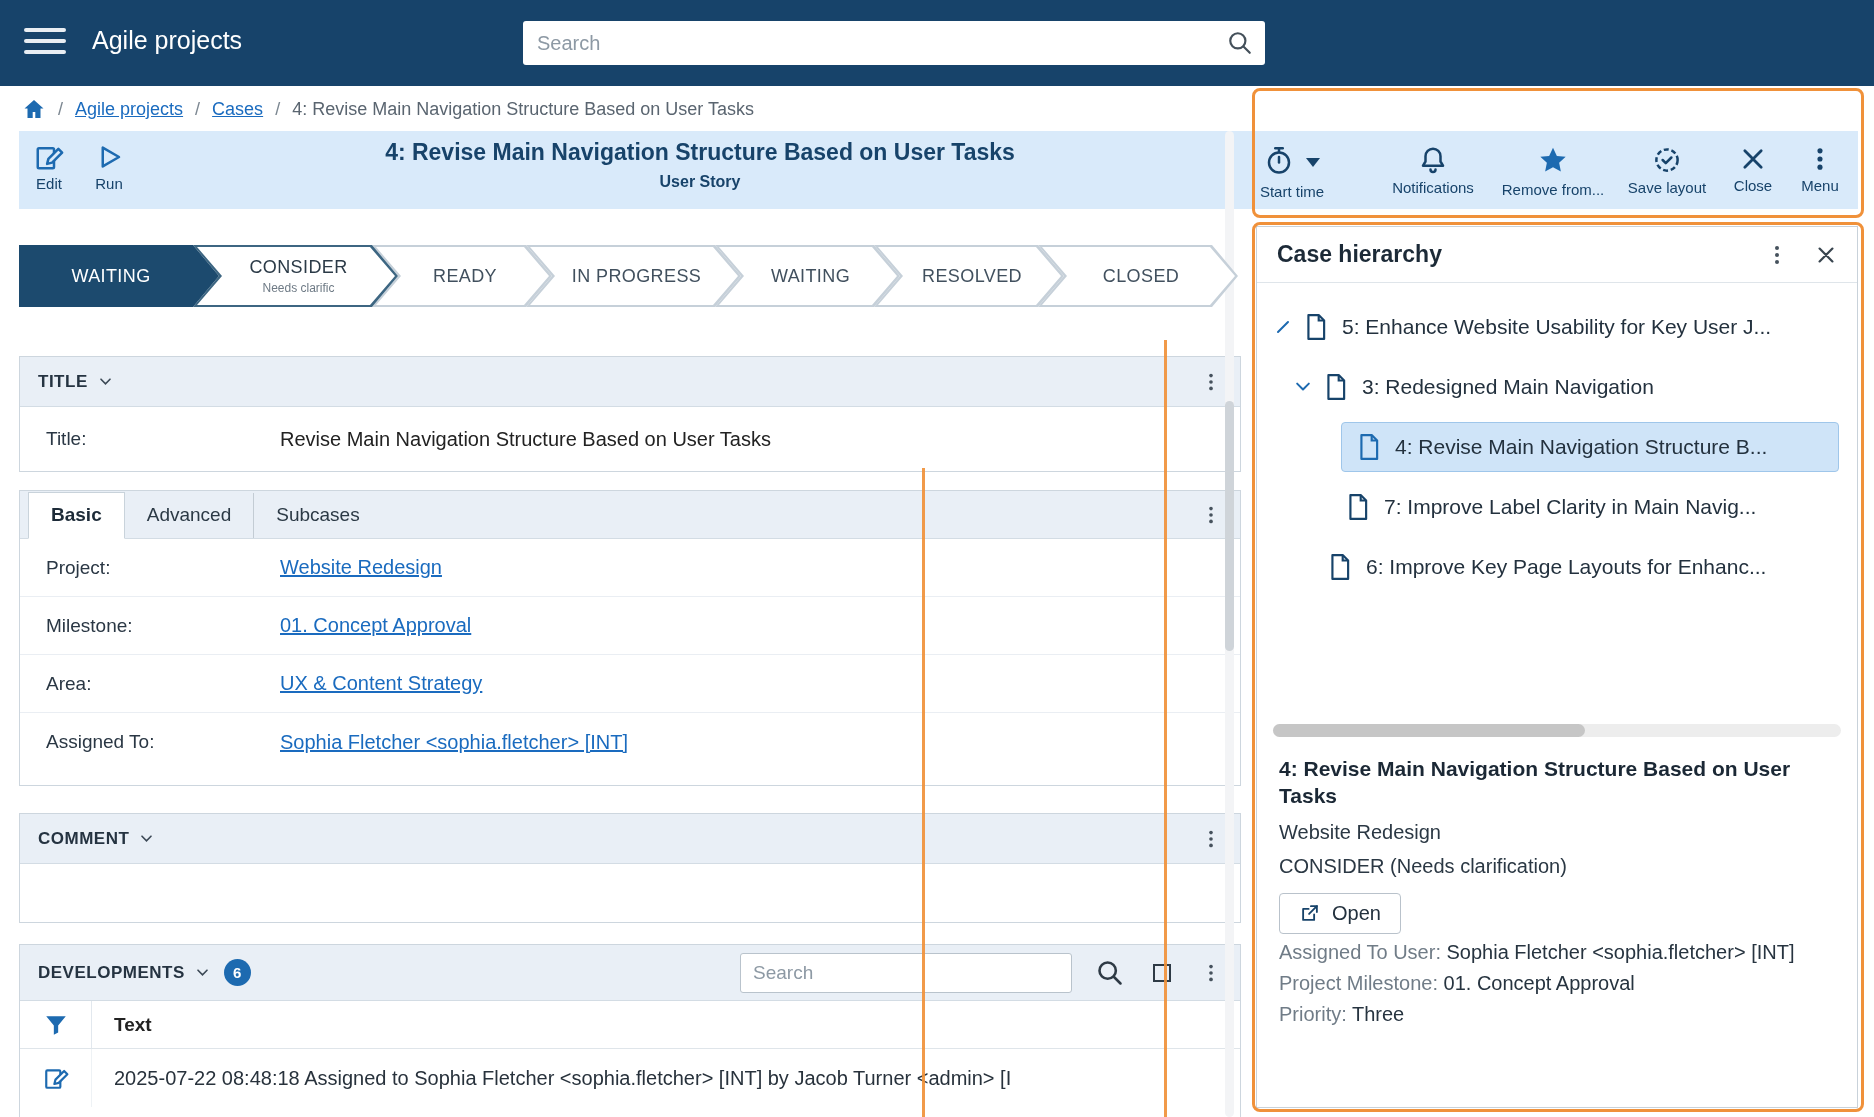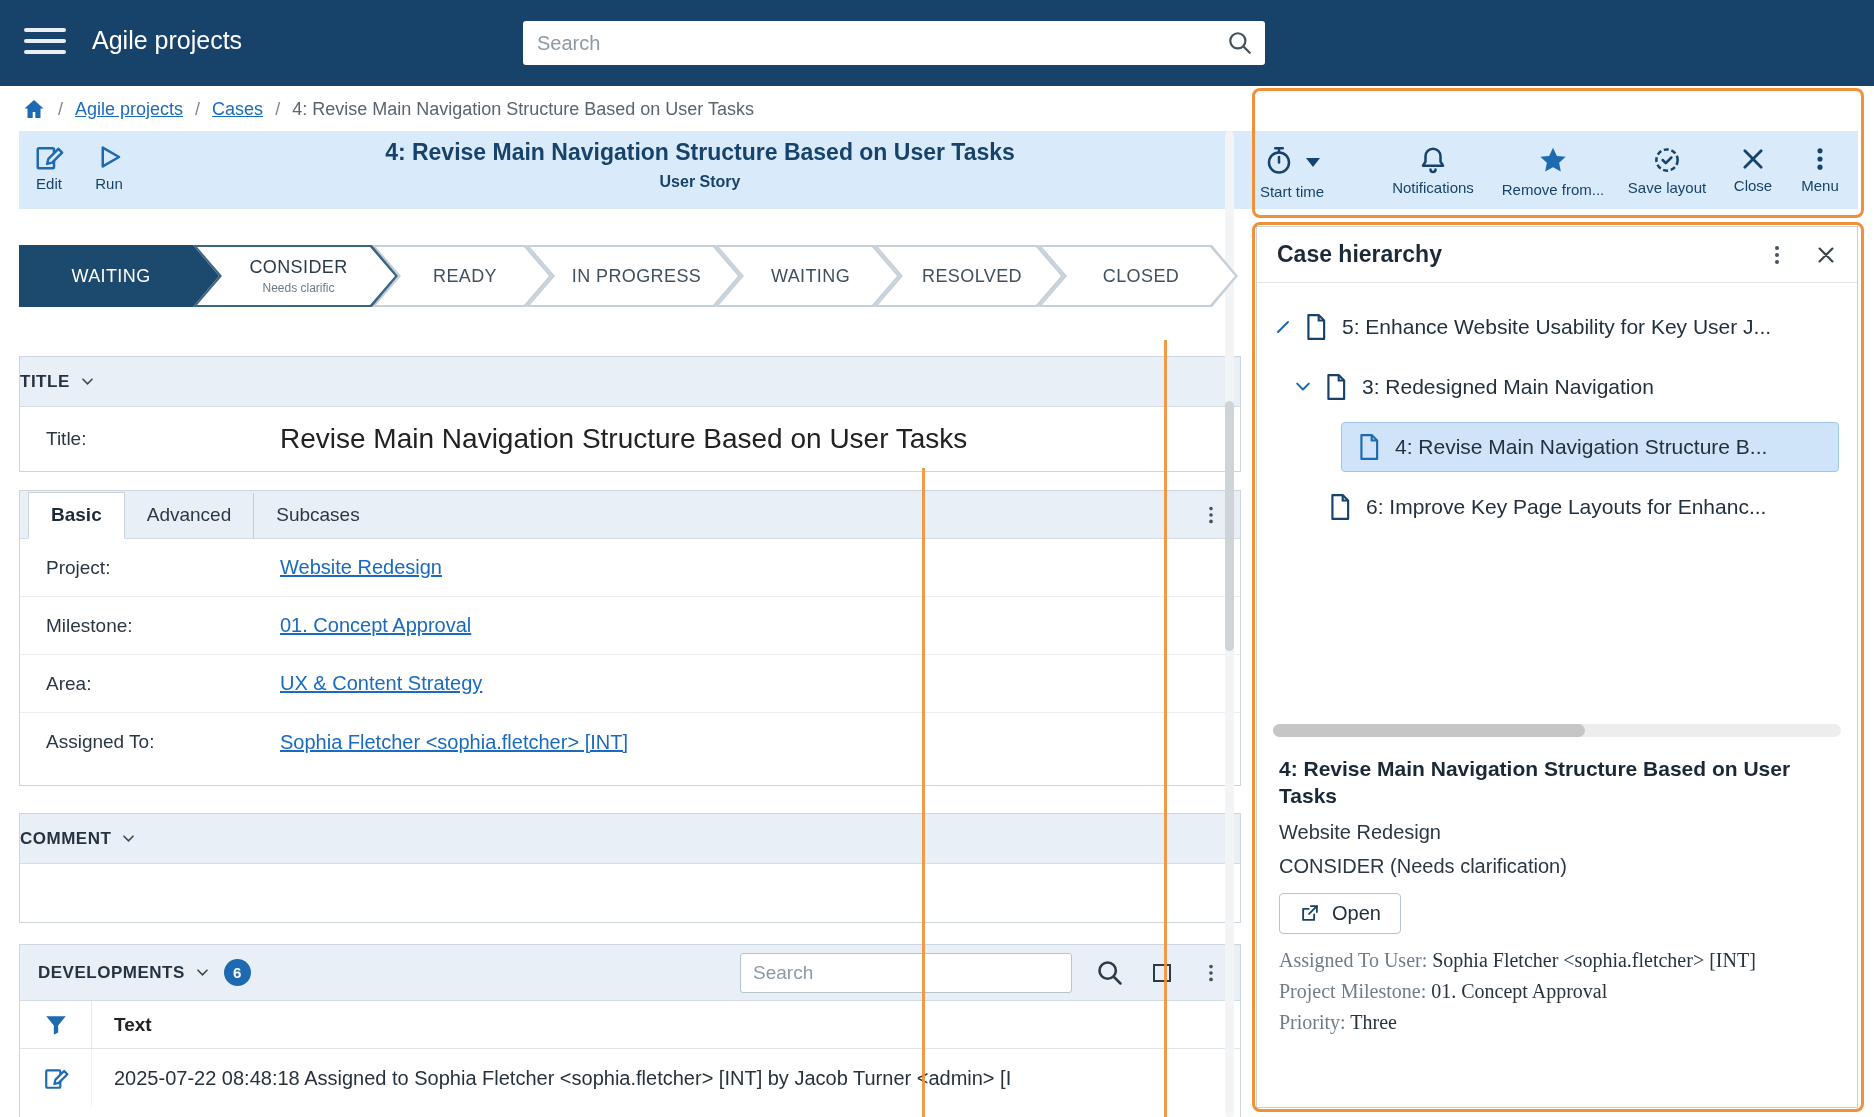--- a/index.html
+++ b/index.html
@@ -62,28 +62,28 @@
   .stage:not(.first) .st-border { clip-path:polygon(0 0, calc(100% - 26px) 0, 100% 50%, calc(100% - 26px) 100%, 0 100%, 26px 50%); }
   .stage:not(.first) .st-fill { left:4px; clip-path:polygon(0 0, calc(100% - 25px) 0, 100% 50%, calc(100% - 25px) 100%, 0 100%, 25px 50%); }
   .active .st-border { background:#1c4a6e; }
   .consider .st-border { background:#3d6682; }
   .st-text { position:relative; z-index:2; height:100%; display:flex; flex-direction:column; align-items:center; justify-content:center; padding:0 32px 0 38px; font-size:18px; color:#41505e; letter-spacing:.4px; text-align:center; }
   .first .st-text { padding-left:16px; color:#ffffff; }
   .st-sub { font-size:12px; color:#6e7a85; margin-top:3px; letter-spacing:0; }
 
   
   .panel { position:absolute; left:19px; width:1222px; background:#fff; border:1px solid #cdd6de; }
-  .sec-head { height:50px; background:#e9eff6; border-bottom:1px solid #d3dce4; display:flex; align-items:center; padding:0 0; }
+  .sec-head { height:50px; background:#e9eff6; border-bottom:1px solid #d3dce4; display:flex; align-items:center; padding:0 18px; }
   .sec-title { font-weight:bold; font-size:17px; color:#253341; letter-spacing:.5px; }
   .sec-chev { margin-left:10px; color:#3c4956; }
   .kebab { margin-left:auto; color:#46525d; cursor:pointer; }
   .title-panel { top:356px; height:116px; }
   .field-row { display:flex; align-items:center; height:58px; padding-left:26px; font-size:19px; }
   .field-label { width:234px; color:#2a3744; flex:none; }
-  .field-value { font-size:28px; color:#222; }
+  .field-value { font-size:20px; color:#222; }
   .field-link { font-size:20px; color:#1a6bbf; text-decoration:underline; cursor:pointer; }
   .title-panel .field-row { height:64px; }
 
   .tabs-panel { top:490px; height:296px; }
   .tabs-row { height:48px; background:#e9eff6; border-bottom:1px solid #d3dce4; display:flex; align-items:flex-end; padding:0 18px 0 8px; }
   .tab { padding:11px 22px 12px 22px; font-size:19px; color:#2b3945; cursor:pointer; }
   .tab.active { background:#fff; border:1px solid #c9d3db; border-bottom:1px solid #fff; margin-bottom:-1px; font-weight:bold; color:#1d2b38; }
   .tab.divided { border-left:1px solid #c3ccd4; }
   .tabs-body .field-row { border-bottom:1px solid #eaeef3; }
   .tabs-body .field-row:last-child { border-bottom:none; }
@@ -127,21 +127,21 @@
   .row-inner { display:flex; align-items:center; padding:9px 14px; border-radius:4px; }
   .row-inner.selected { background:#cfe4f8; border:1px solid #9fc6ea; flex:1; margin-right:18px; }
   .hscroll { position:absolute; left:16px; right:16px; top:497px; height:13px; background:#ededed; border-radius:7px; }
   .hscroll .thumb { width:55%; height:100%; background:#c6c6c6; border-radius:7px; }
 
   .hier-detail { position:absolute; left:22px; right:22px; top:528px; }
   .d-title { font-size:21px; font-weight:bold; color:#1b2835; line-height:1.3; }
   .d-line { font-size:20px; color:#2b3844; margin-top:11px; }
   .open-btn { margin-top:15px; display:inline-flex; align-items:center; gap:11px; padding:8px 19px; border:1px solid #b9c2cb; border-radius:4px; background:#fff; font-size:20px; color:#23313e; cursor:pointer; font-family:"Liberation Sans",sans-serif; }
   .open-btn svg { color:#17436a; }
-  .d-info { margin-top:13px;font-family:Liberation Serif, serif; }
+  .d-info { margin-top:5px; }
   .d-info-line { font-size:20px; line-height:1.36; margin-bottom:4px; }
   .d-info-label { color:#707c87; }
   .d-info-value { color:#273440; }
 </style>
 </head>
 <body>
 
 <div class="screen">
 
   <div class="topbar">
@@ -493,20 +493,29 @@
         <span class="row-inner selected">
           <span class="doc" style="color:#1d6ab0;">
             <svg width="26" height="30" viewBox="0 0 24 26">
                 <path d="M5 2h9.5l5 5v17H5z" fill="none" stroke="currentColor" stroke-width="2" stroke-linejoin="round"></path>
                 <path d="M14.5 2v5h5" fill="none" stroke="currentColor" stroke-width="2"></path>
               </svg>
           </span>
           <span class="tree-label">4: Revise Main Navigation Structure B...</span>
         </span>
       </div>
+      <div class="tree-row" style="padding-left:88px;">
+        <span class="doc">
+          <svg width="26" height="30" viewBox="0 0 24 26">
+              <path d="M5 2h9.5l5 5v17H5z" fill="none" stroke="currentColor" stroke-width="2" stroke-linejoin="round"></path>
+              <path d="M14.5 2v5h5" fill="none" stroke="currentColor" stroke-width="2"></path>
+            </svg>
+        </span>
+        <span class="tree-label">7: Improve Label Clarity in Main Navig...</span>
+      </div>
       <div class="tree-row" style="padding-left:70px;">
         <span class="doc">
           <svg width="26" height="30" viewBox="0 0 24 26">
               <path d="M5 2h9.5l5 5v17H5z" fill="none" stroke="currentColor" stroke-width="2" stroke-linejoin="round"></path>
               <path d="M14.5 2v5h5" fill="none" stroke="currentColor" stroke-width="2"></path>
             </svg>
         </span>
         <span class="tree-label">6: Improve Key Page Layouts for Enhanc...</span>
       </div>
     </div>

